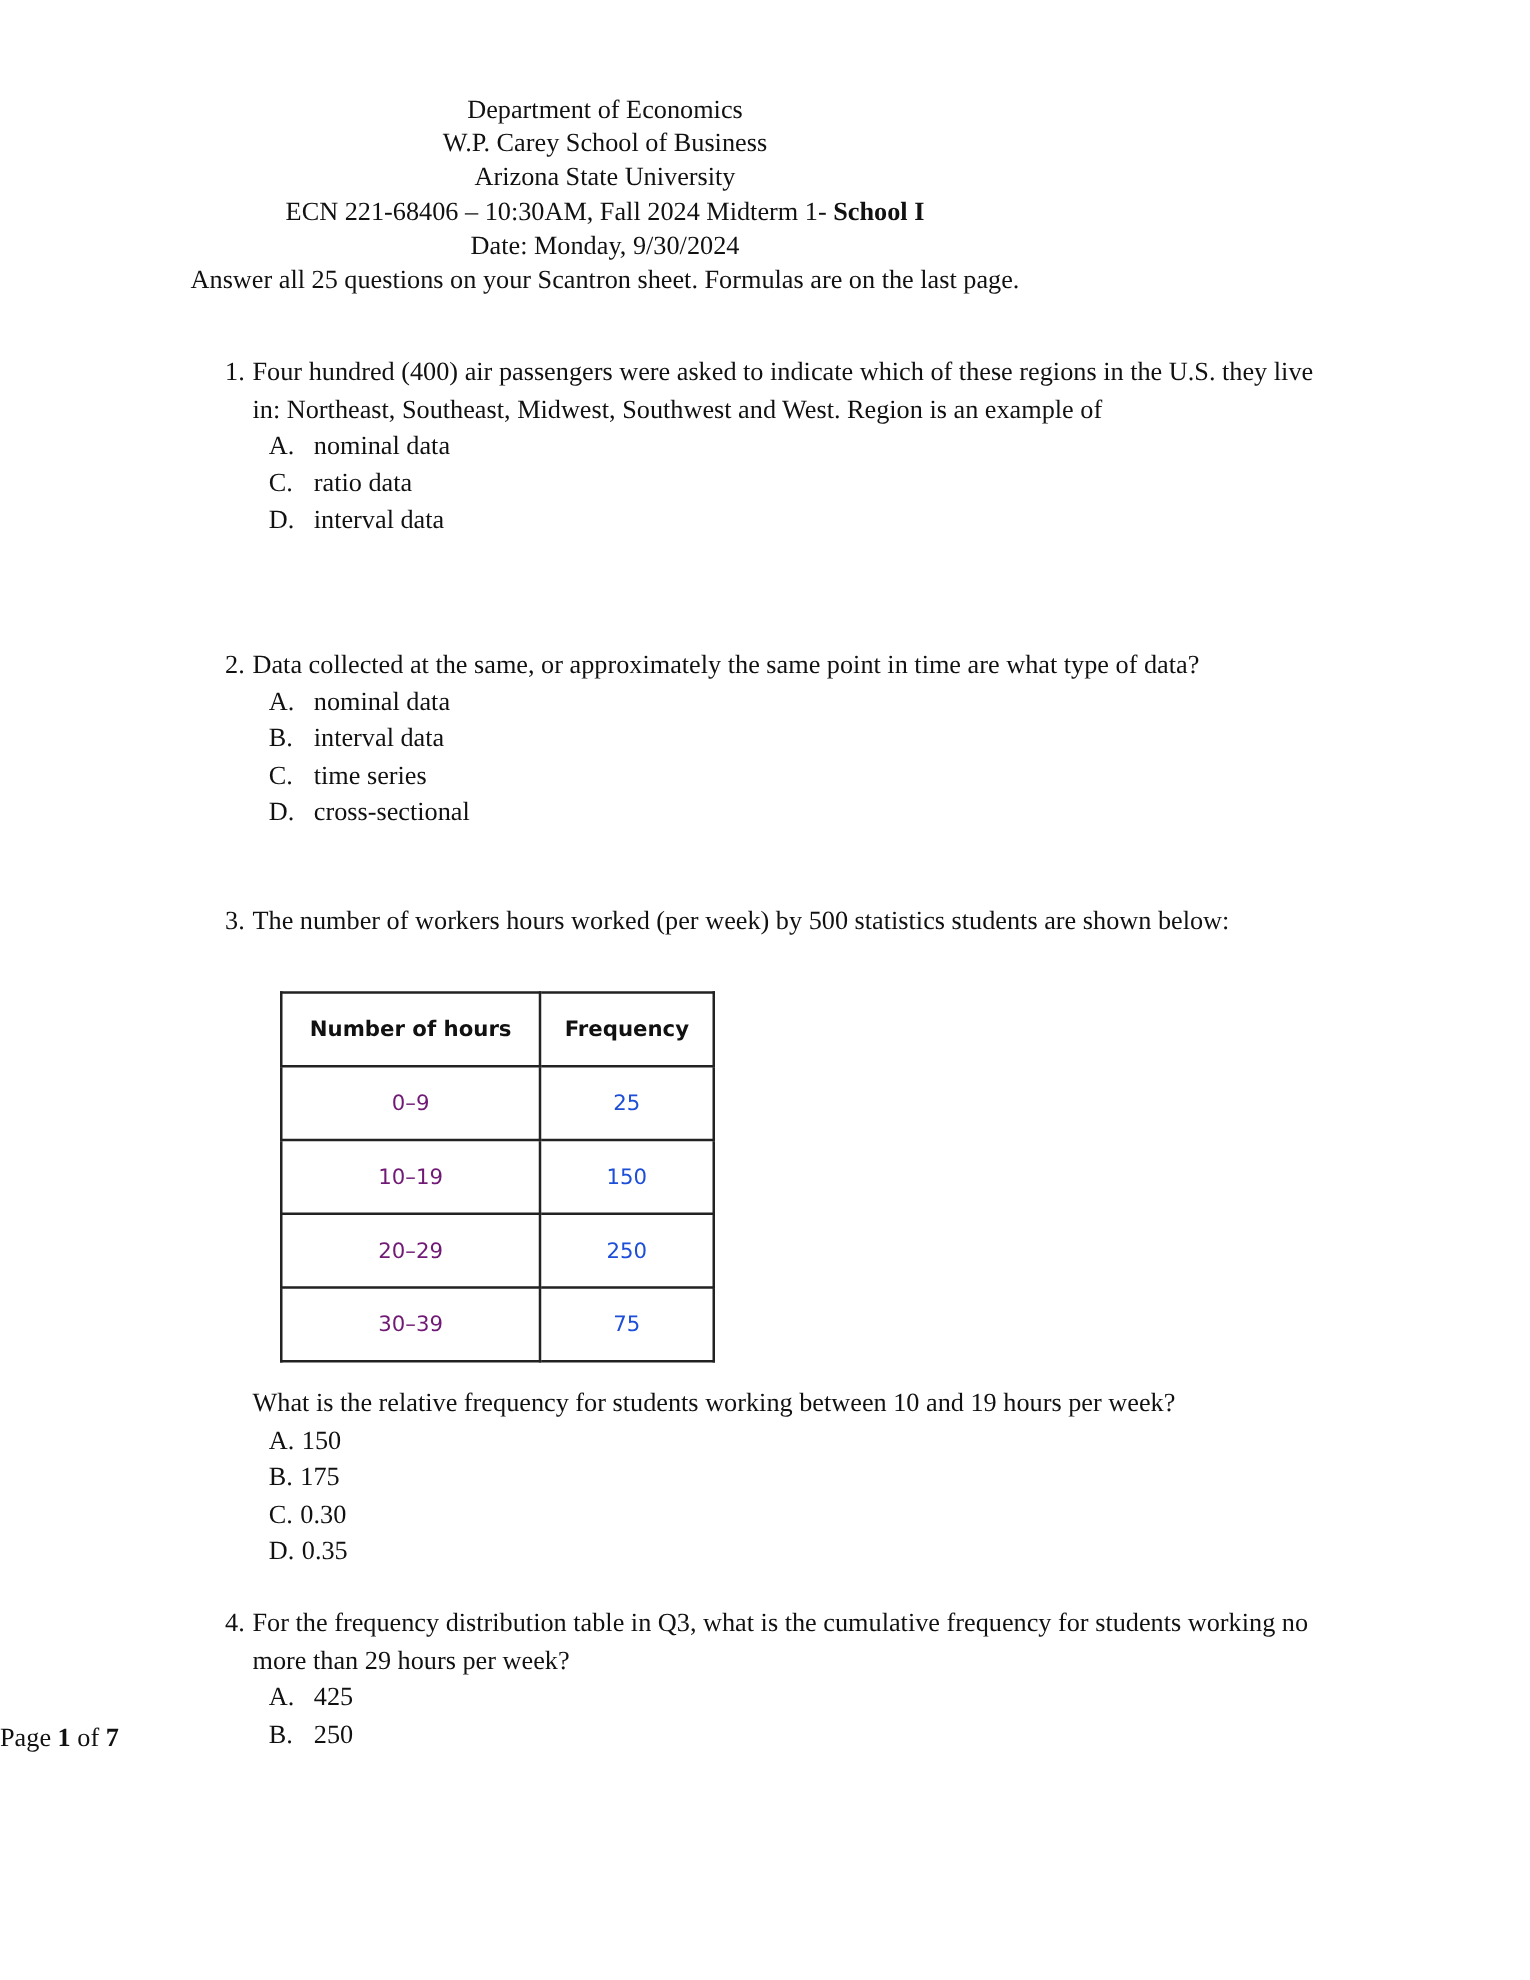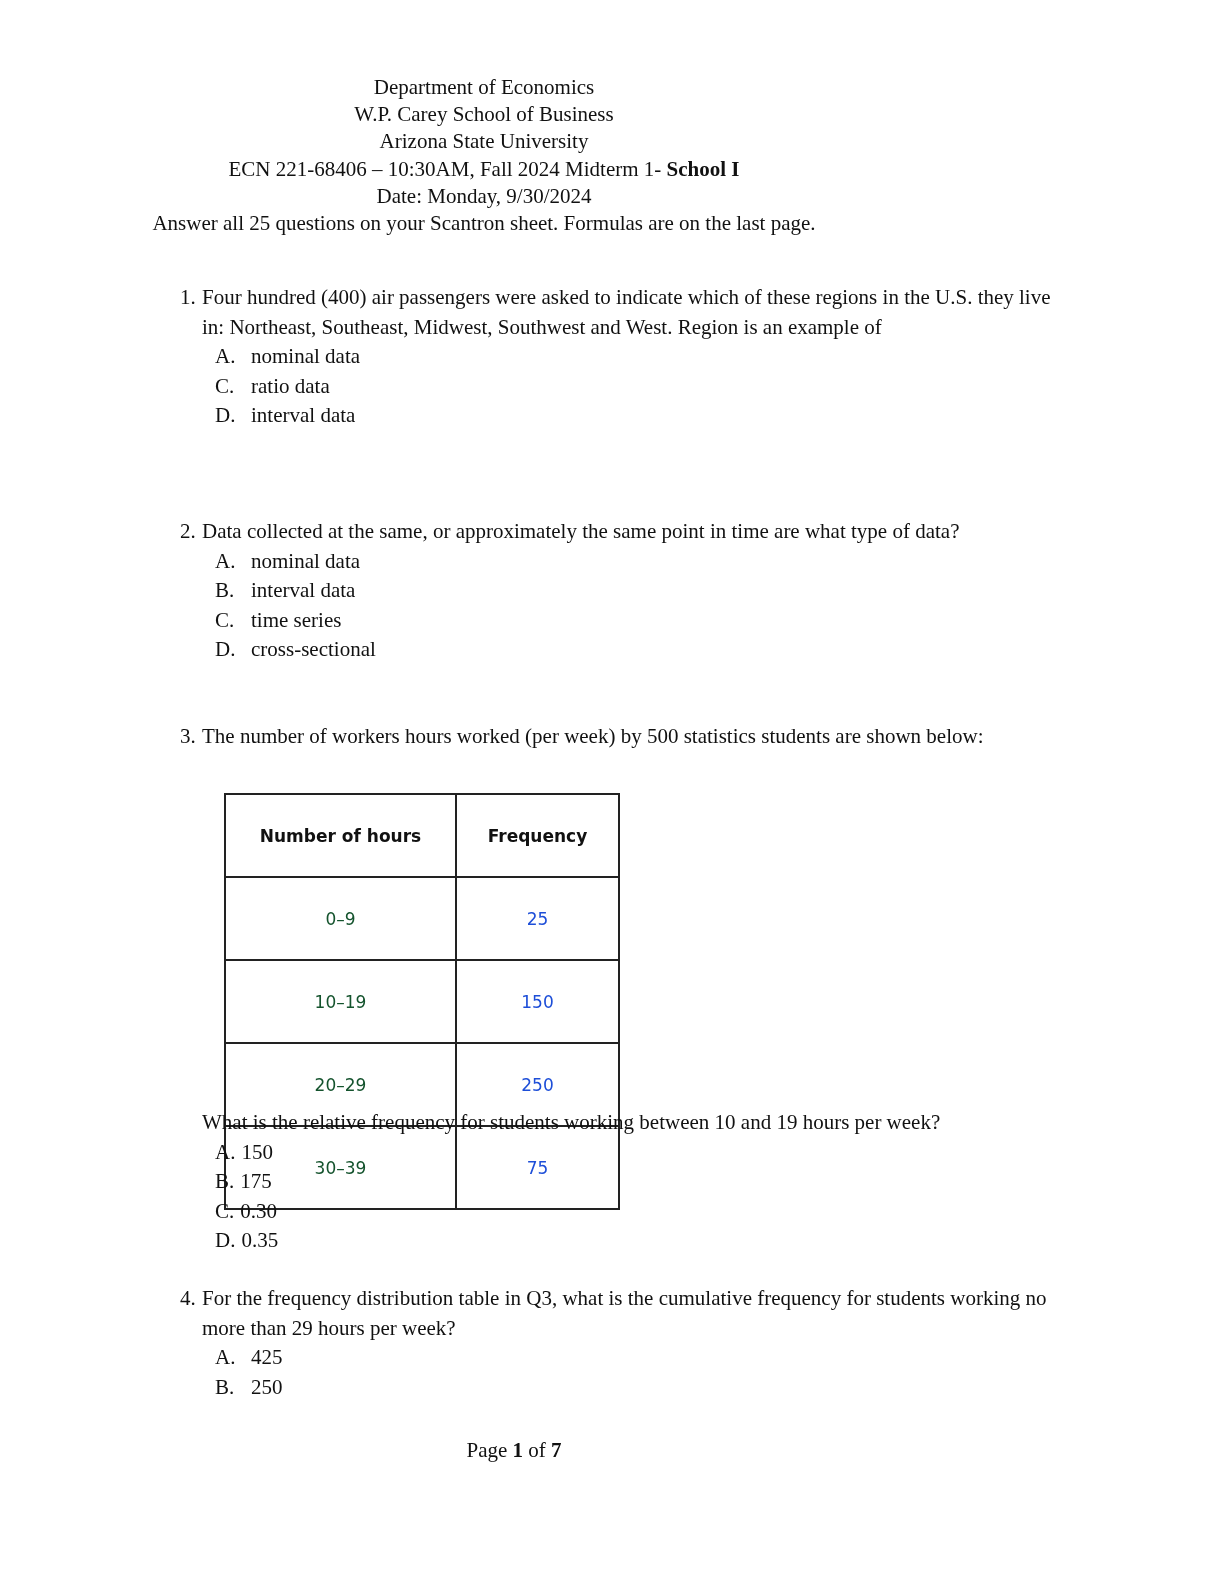--- a/index.html
+++ b/index.html
@@ -21,29 +21,29 @@
   .q .opts { margin-left: 35px; }
   .q .opt { display: block; }
   .q .opt .lbl { display: inline-block; width: 36px; }
   .q .opt.tight .lbl { width: auto; margin-right: 6px; }
   table.freq {
     position: absolute; left: 224px; top: 793px;
     border-collapse: collapse;
     font-family: "DejaVu Sans", sans-serif; font-size: 17px;
   }
   table.freq th, table.freq td {
-    border: 2px solid #222222; text-align: center; padding: 12px;
+    border: 2px solid #222222; text-align: center; padding: 0;
     height: 57px;
   }
   table.freq th { font-weight: bold; color: #111; }
-  table.freq td.hours { color: #14532d; width: 205px; }
+  table.freq td.hours { color: #701a75; width: 205px; }
   table.freq td.freqv { color: #1d4ed8; width: 137px; }
   .footer {
-    position: absolute; left: 0; top: 1438px; width: 1028px;
-    text-align: center; font-size: 21px;
+    position: absolute; left: 0; top: 1378px; width: 1028px;
+    text-align: left; font-size: 21px;
   }
   .footer .bold { font-weight: bold; }
 </style>
 </head>
 <body>
 
 <div class="header">
   <div>Department of Economics</div>
   <div>W.P. Carey School of Business</div>
   <div>Arizona State University</div>

